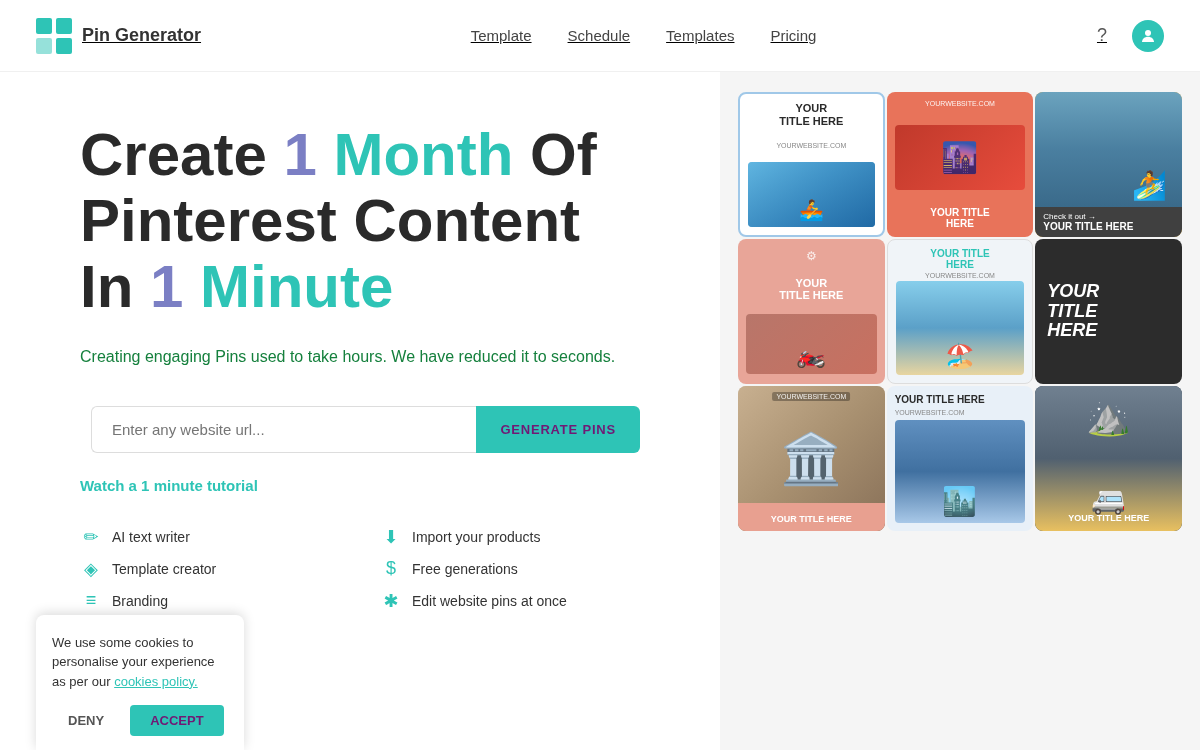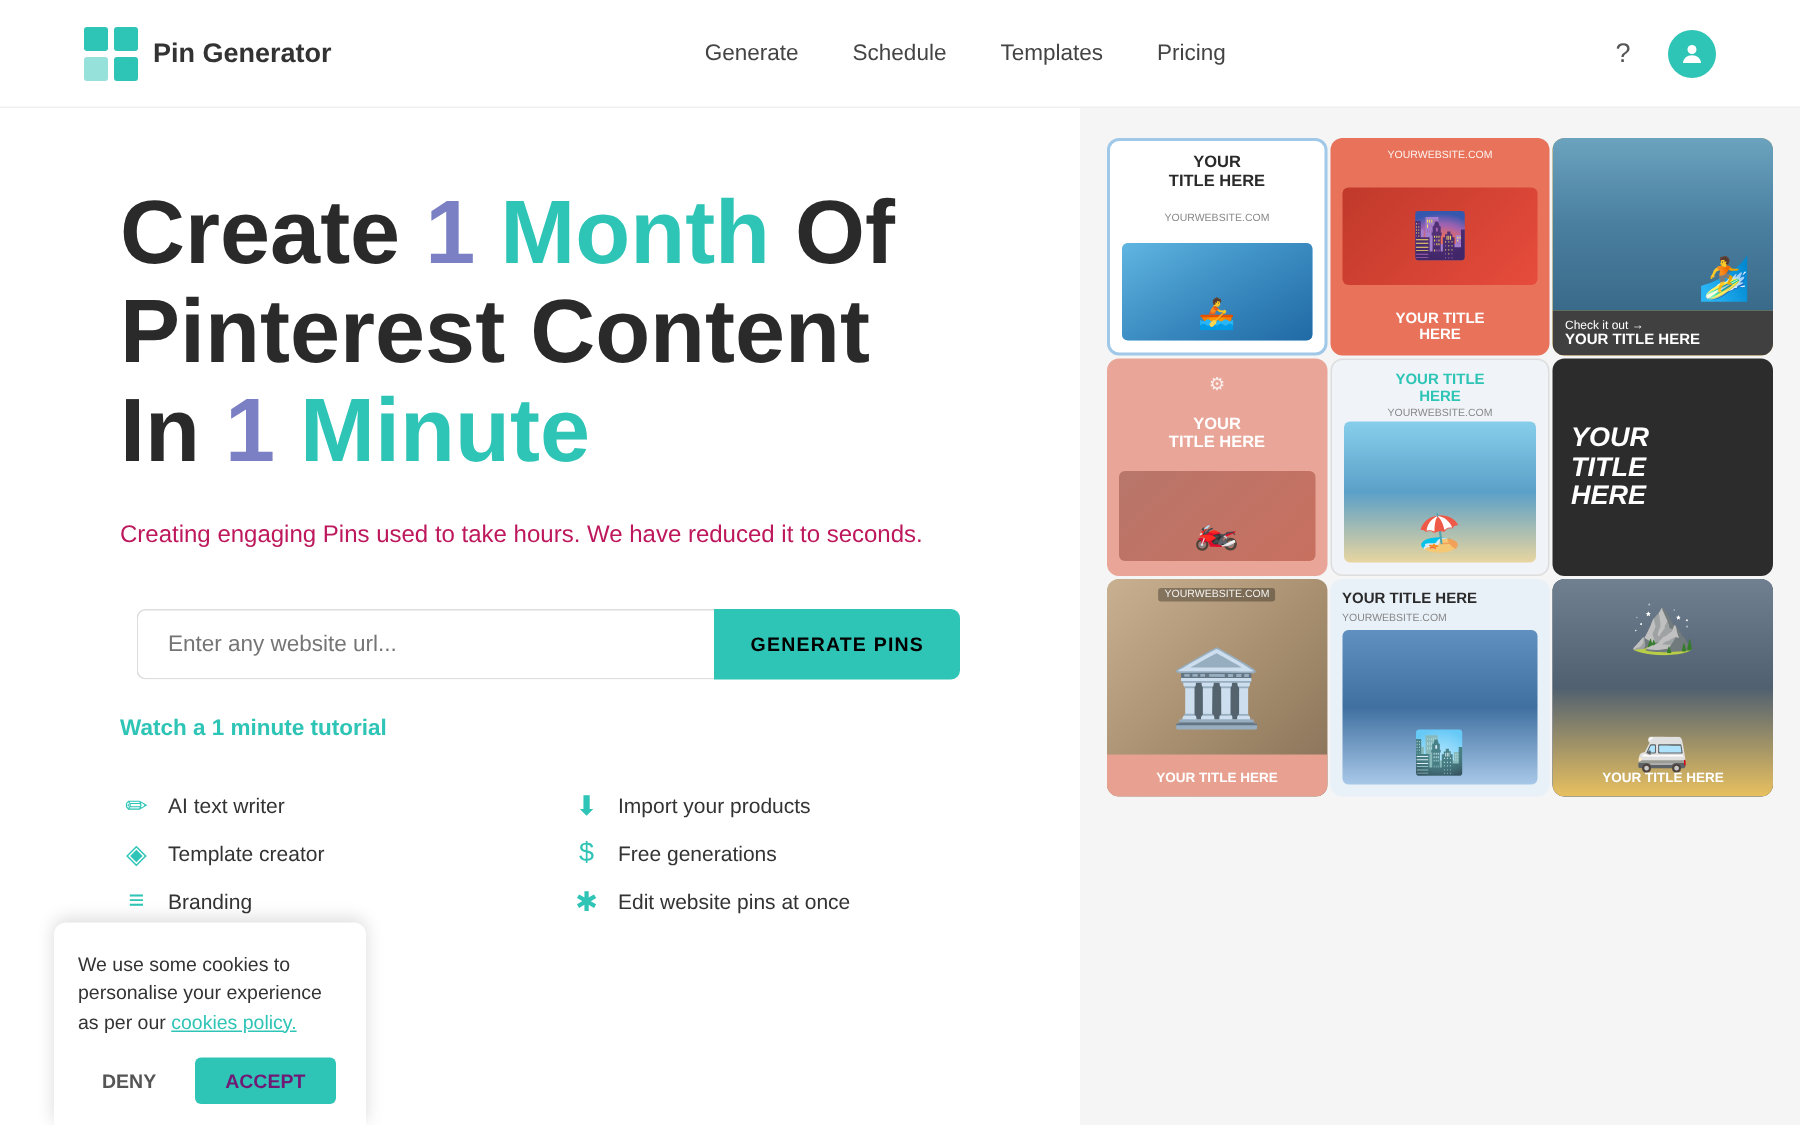--- a/index.html
+++ b/index.html
@@ -3,24 +3,25 @@
   <meta charset="utf-8">
   <style>
     * { margin: 0; padding: 0; box-sizing: border-box; }
     body { font-family: -apple-system, BlinkMacSystemFont, 'Segoe UI', sans-serif; background: #fff; width: 1200px; height: 750px; overflow: hidden; position: relative; }
 
     
     .header {
       display: flex;
       align-items: center;
       justify-content: space-between;
-      padding: 0 56px;
+      padding: 0 36px;
       height: 72px;
       border-bottom: 1px solid #f0f0f0;
       background: #fff;
+      text-decoration: underline;
     }
     .logo-area {
       display: flex;
       align-items: center;
       gap: 10px;
     }
     .logo-icon {
       width: 36px;
       height: 36px;
     }
@@ -91,21 +92,21 @@
     }
     .hero-title .num-1b {
       color: #7b7fc4;
     }
     .hero-title .minute {
       color: #2ec4b6;
     }
 
     .hero-subtitle {
       font-size: 16px;
-      color: #be185d;
+      color: #15803d;
       line-height: 1.6;
       margin-bottom: 36px;
       max-width: 540px;
     }
 
     .url-input-row {
       display: flex;
       gap: 0;
       margin-bottom: 24px;
       max-width: 560px;
@@ -118,21 +119,21 @@
       border-right: none;
       border-radius: 6px 0 0 6px;
       font-size: 15px;
       color: #999;
       outline: none;
       background: #fff;
     }
     .generate-btn {
       padding: 14px 24px;
       background: #2ec4b6;
-      color: #000000;
+      color: #701a75;
       font-size: 13px;
       font-weight: 700;
       letter-spacing: 0.8px;
       border: none;
       border-radius: 0 6px 6px 0;
       cursor: pointer;
     }
 
     .watch-tutorial {
       font-size: 15px;
@@ -582,21 +583,21 @@
   <div class="logo-area">
     <svg class="logo-icon" viewBox="0 0 36 36">
       <rect x="0" y="0" width="16" height="16" fill="#2ec4b6" rx="2"></rect>
       <rect x="20" y="0" width="16" height="16" fill="#2ec4b6" rx="2"></rect>
       <rect x="0" y="20" width="16" height="16" fill="#2ec4b6" rx="2" opacity="0.5"></rect>
       <rect x="20" y="20" width="16" height="16" fill="#2ec4b6" rx="2"></rect>
     </svg>
     <span class="logo-text">Pin Generator</span>
   </div>
   <nav class="nav">
-    <a class="nav-link">Generate</a>
+    <a class="nav-link">Template</a>
     <a class="nav-link">Schedule</a>
     <a class="nav-link">Templates</a>
     <a class="nav-link">Pricing</a>
   </nav>
   <div class="nav-icons">
     <button class="nav-icon-btn" title="Help">?</button>
     <button class="nav-icon-btn user" title="Account">
       <svg width="18" height="18" viewBox="0 0 24 24" fill="white">
         <circle cx="12" cy="8" r="4"></circle>
         <path d="M4 20c0-4 3.6-7 8-7s8 3 8 7"></path>

